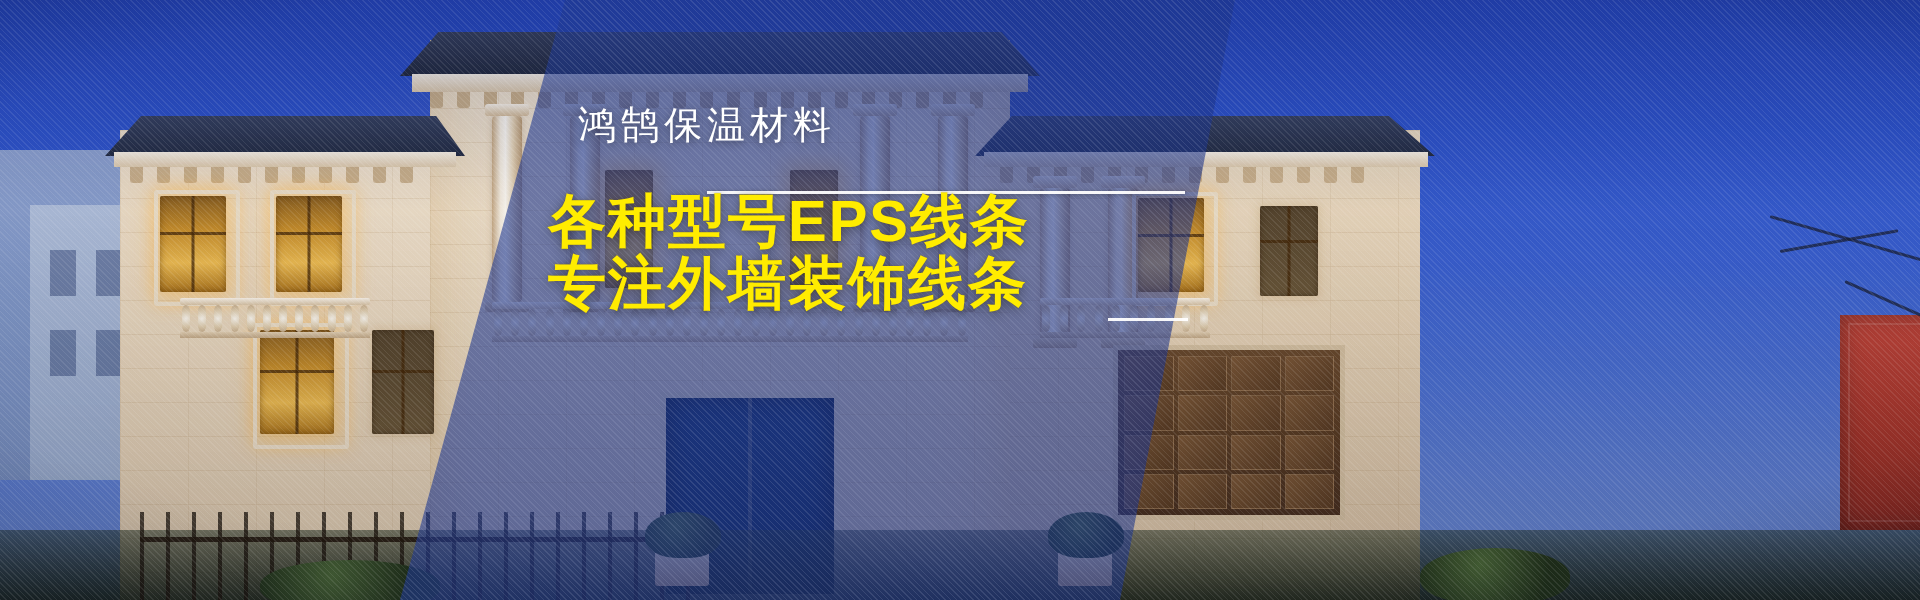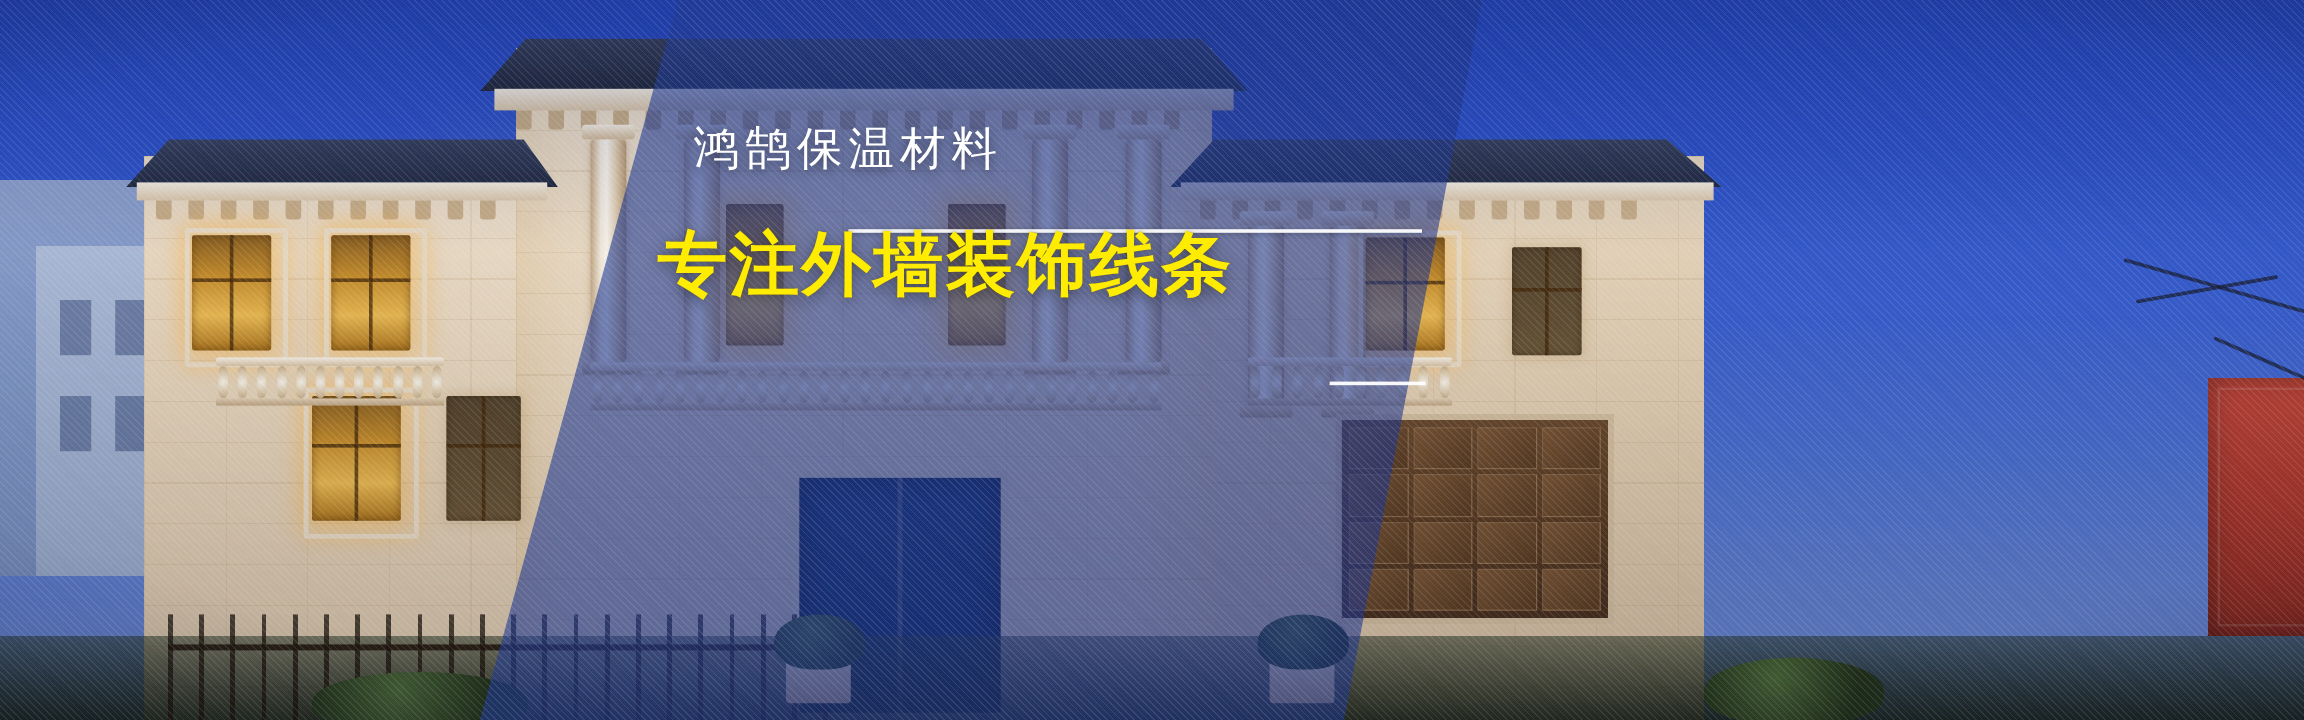--- a/index.html
+++ b/index.html
@@ -498,20 +498,21 @@
   <div class="panel"></div>
   <div class="panel-hatch"></div>
 
   <div class="content">
 
     <div class="brand">鸿鹄保温材料</div>
 
     <div class="divider-top"></div>
 
     <div class="headline">
+      <span class="l1">各种型号EPS线条</span>
       <span class="l2">专注外墙装饰线条</span>
     </div>
 
     <div class="divider-bot"></div>
 
   </div>
 
 </div>
 
 </body></html>

